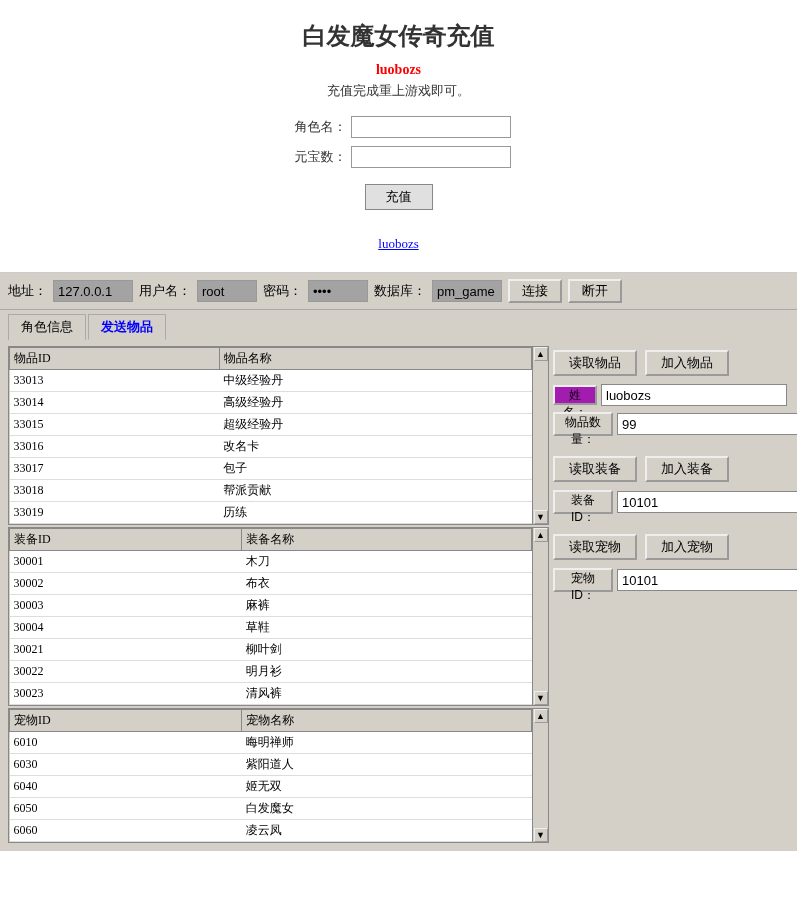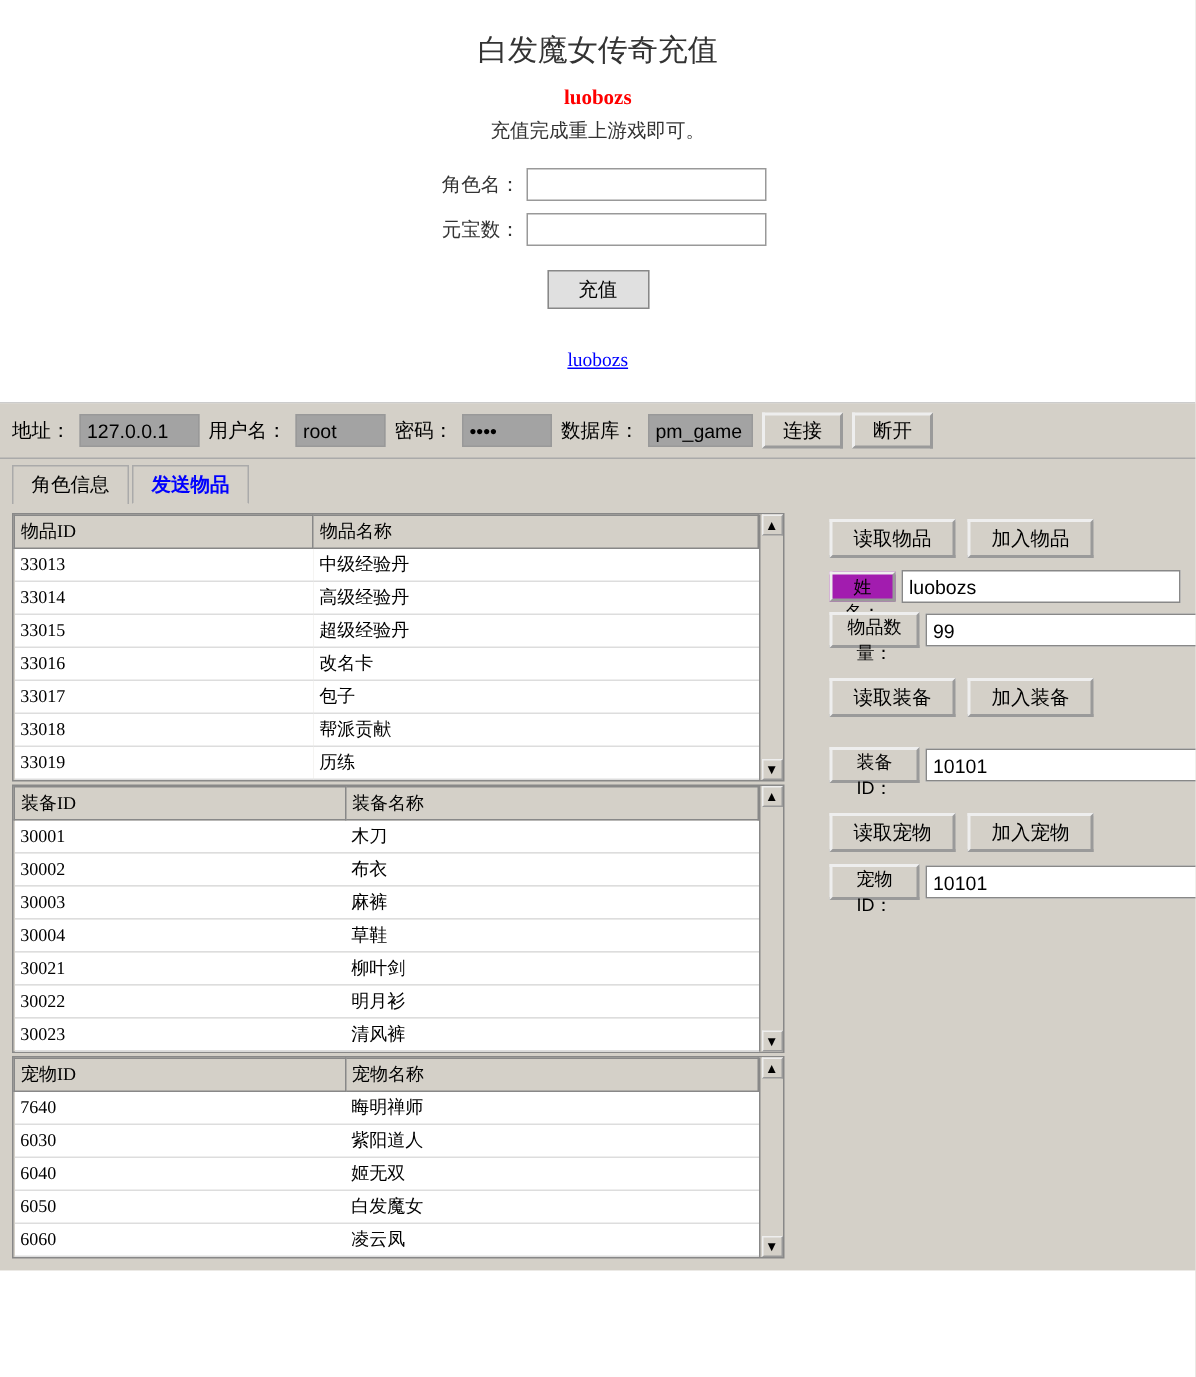--- a/index.html
+++ b/index.html
@@ -6,22 +6,22 @@
     body { font-family: SimSun, '宋体', serif; font-size: 13px; background: #fff; width: 797px; }
 
     
     .top-section {
       background: #fff;
       padding: 20px 0 20px 0;
       text-align: center;
       border-bottom: 1px solid #ccc;
     }
     .top-title {
-      font-size: 20px;
-      font-weight: normal;
+      font-size: 24px;
+      font-weight: bold;
       color: #333;
       margin-bottom: 10px;
     }
     .top-username {
       color: red;
       font-weight: bold;
       font-size: 14px;
     }
     .top-subtitle {
       font-size: 13px;
@@ -118,21 +118,21 @@
       border-bottom: 1px solid #d4d0c8;
       z-index: 1;
       text-align: right;
     }
 
     
     .main-content {
       background: #d4d0c8;
       padding: 6px 8px 8px 8px;
       display: flex;
-      gap: 26px;
+      gap: 0;
     }
 
     
     .left-panel {
       flex: 1;
       display: flex;
       flex-direction: column;
       gap: 0;
     }
 
@@ -409,21 +409,21 @@
         <div class="table-with-scroll">
           <table class="data-table">
             <thead>
               <tr>
                 <th>宠物ID</th>
                 <th>宠物名称</th>
               </tr>
             </thead>
             <tbody id="pet-tbody">
                 <tr>
-                  <td>7640</td>
+                  <td>6010</td>
                   <td>晦明禅师</td>
                 </tr>
                 <tr>
                   <td>6030</td>
                   <td>紫阳道人</td>
                 </tr>
                 <tr>
                   <td>6040</td>
                   <td>姬无双</td>
                 </tr>
@@ -462,21 +462,21 @@
           <button class="field-label-btn">物品数量：</button>
           <input class="field-input" type="text" value="99" style="">
         </div>
       </div>
 
       <div class="right-section" style="margin-top:4px;">
         <div class="btn-row">
           <button class="action-btn">读取装备</button>
           <button class="action-btn">加入装备</button>
         </div>
-        <div class="field-row" style="margin-top:14px;">
+        <div class="field-row" style="margin-top:2px;">
           <button class="field-label-btn">装备ID：</button>
           <input class="field-input" type="text" value="10101" style="">
         </div>
       </div>
 
       <div class="right-section" style="margin-top:4px;">
         <div class="btn-row">
           <button class="action-btn">读取宠物</button>
           <button class="action-btn">加入宠物</button>
         </div>

